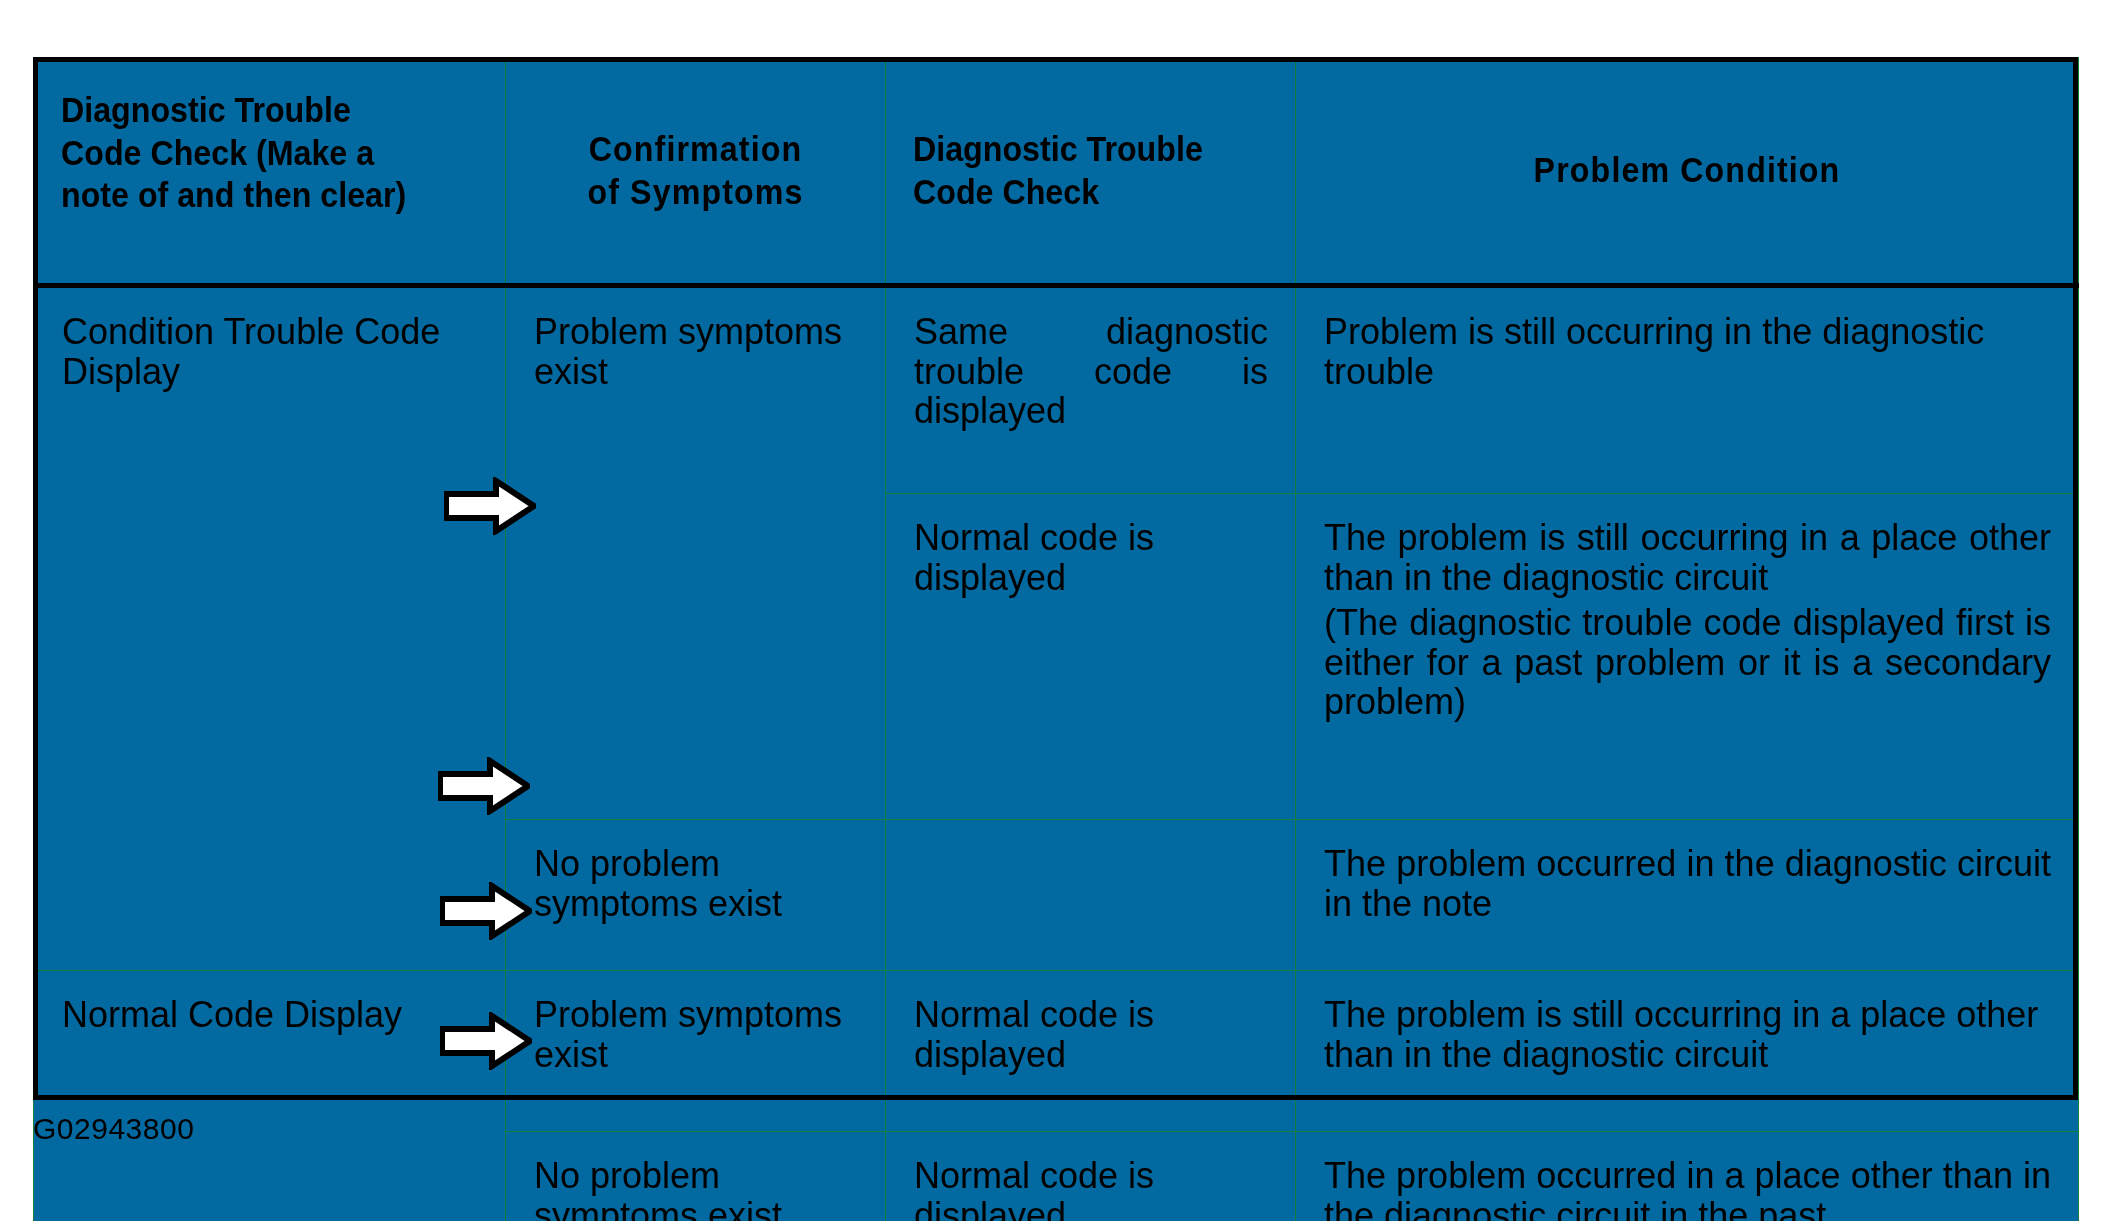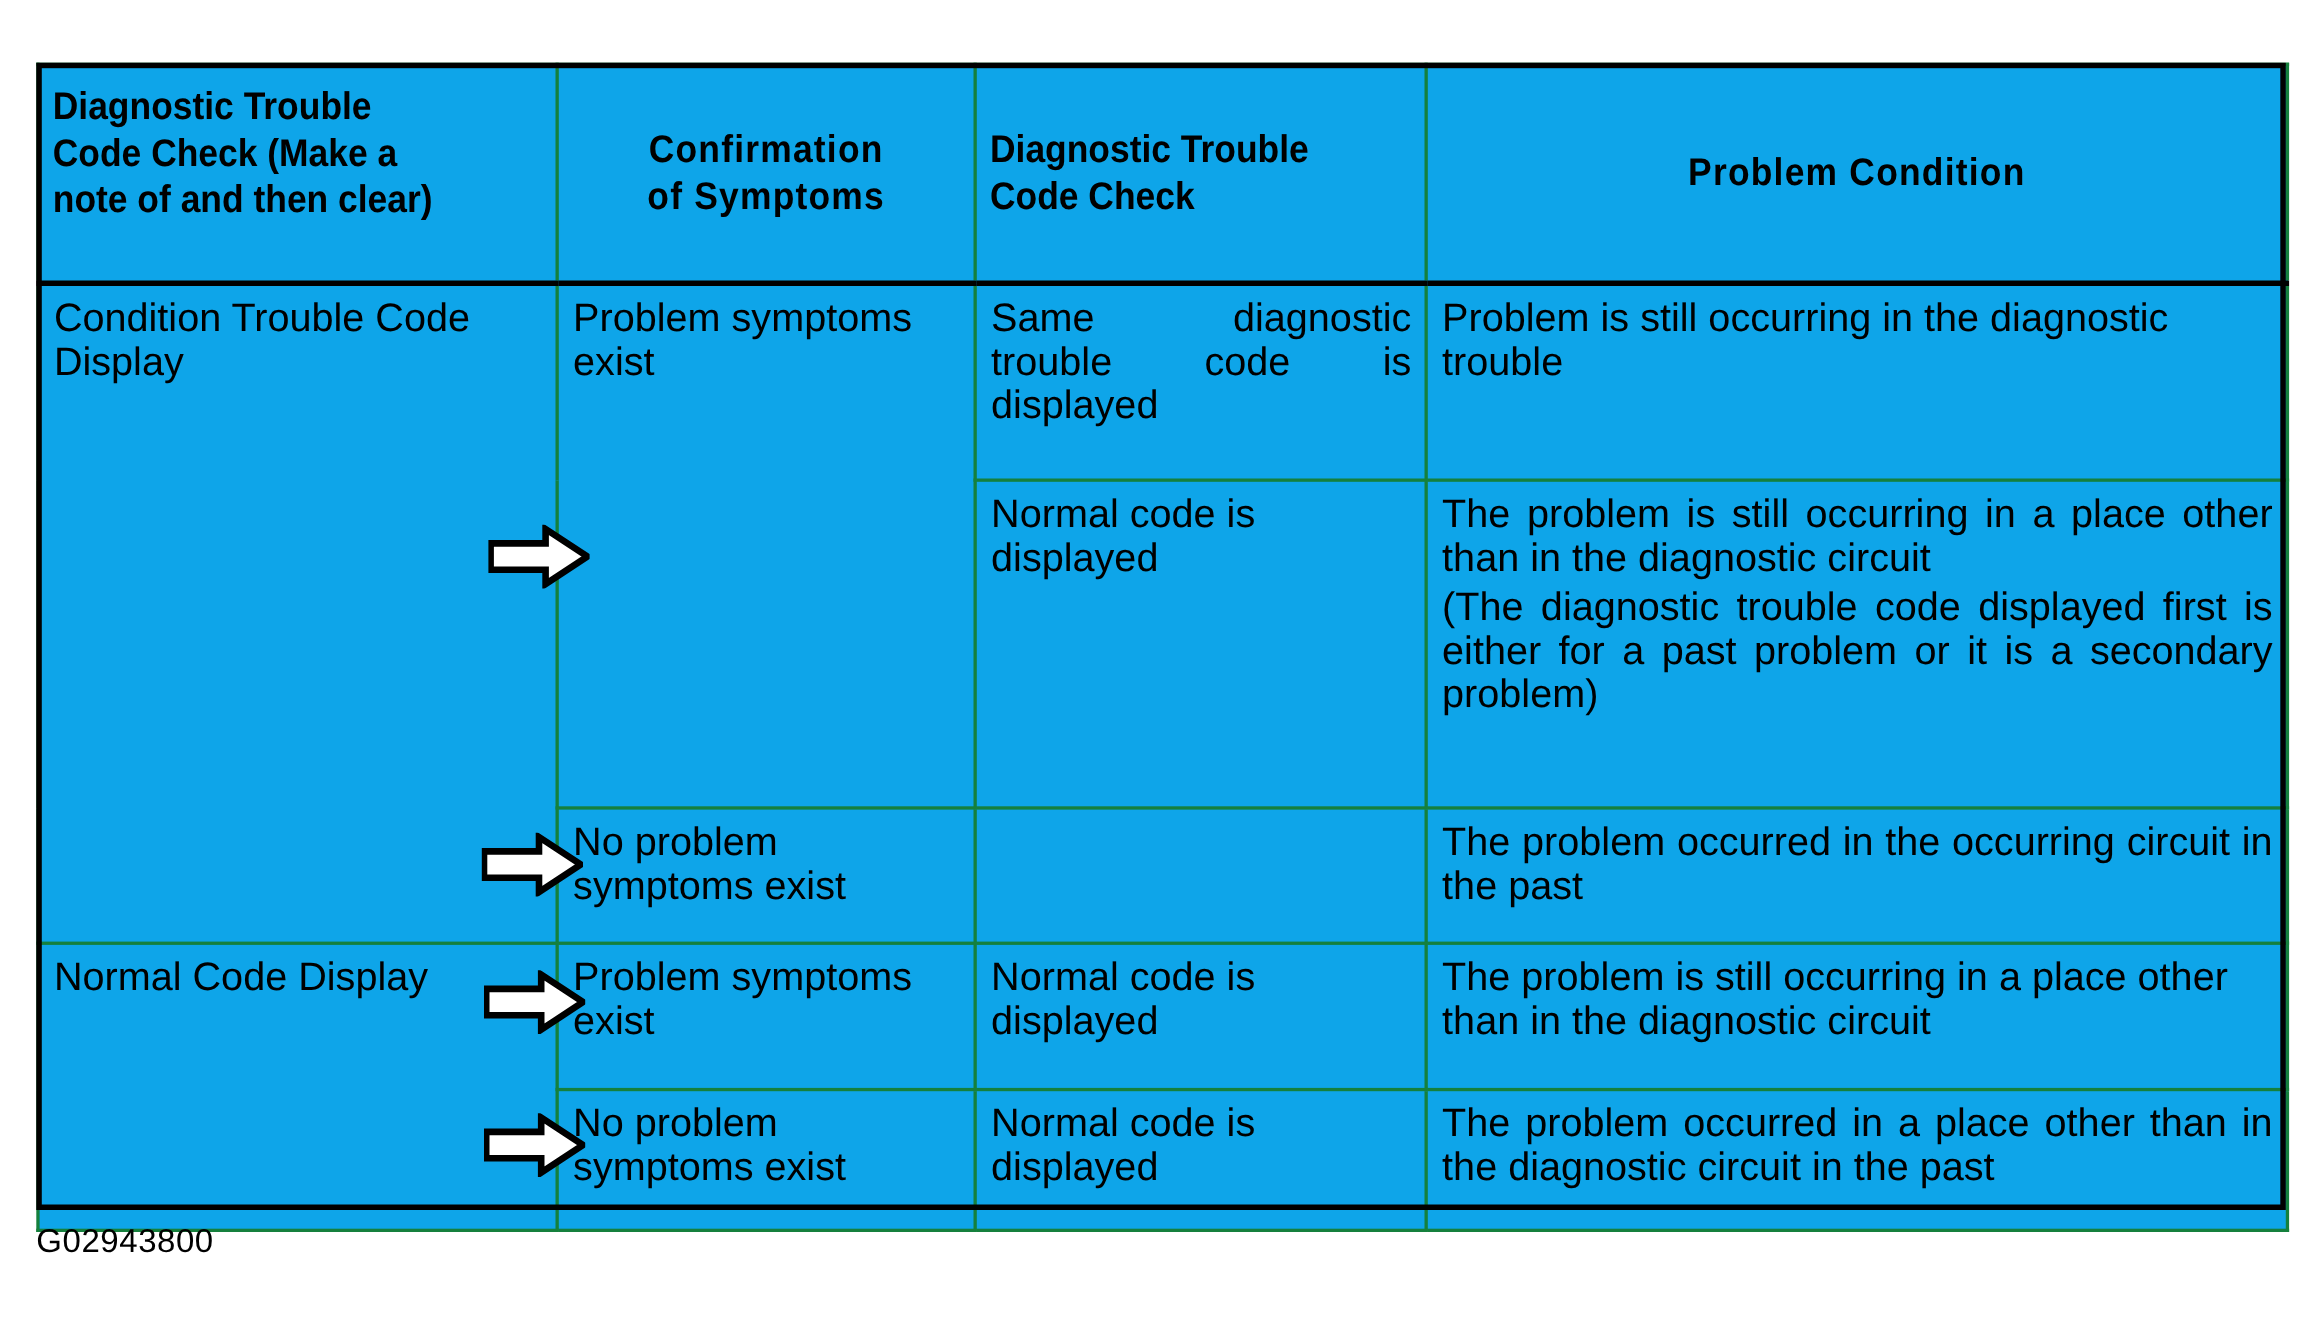--- a/index.html
+++ b/index.html
@@ -24,24 +24,24 @@
     width: 2045px;
     height: 1043px;
   }
   table.dtc {
     border-collapse: collapse;
     width: 2045px;
     height: 1043px;
     table-layout: fixed;
   }
   table.dtc td {
-    border: 3px solid #15803d;
+    border: 1px solid #15803d;
     vertical-align: top;
-    padding: 0;
-    background: #0ea5e9;
+    padding: 15px;
+    background: #0369a1;
   }
   
   table.dtc {
     outline: 0;
   }
   #table-wrap::after {
     content: "";
     position: absolute;
     left: 0; top: 0;
     width: 2045px; height: 1043px;
@@ -190,21 +190,21 @@
       </tr>
 
       <tr>
         <td style="height:120px">
           <div class="cell">No problem symptoms exist</div>
         </td>
         <td>
           <div class="cell"></div>
         </td>
         <td>
-          <div class="cell just">The problem occurred in the occurring circuit in the past</div>
+          <div class="cell just">The problem occurred in the diagnostic circuit in the note</div>
         </td>
       </tr>
 
       <tr class="grp-top">
         <td rowspan="2">
           <div class="cell">Normal Code Display</div>
         </td>
         <td style="height:130px">
           <div class="cell">Problem symptoms exist</div>
         </td>

